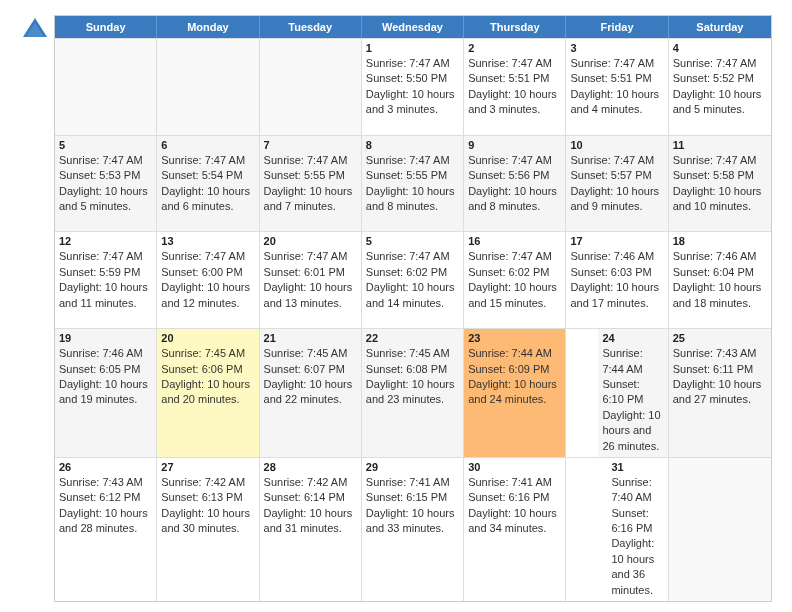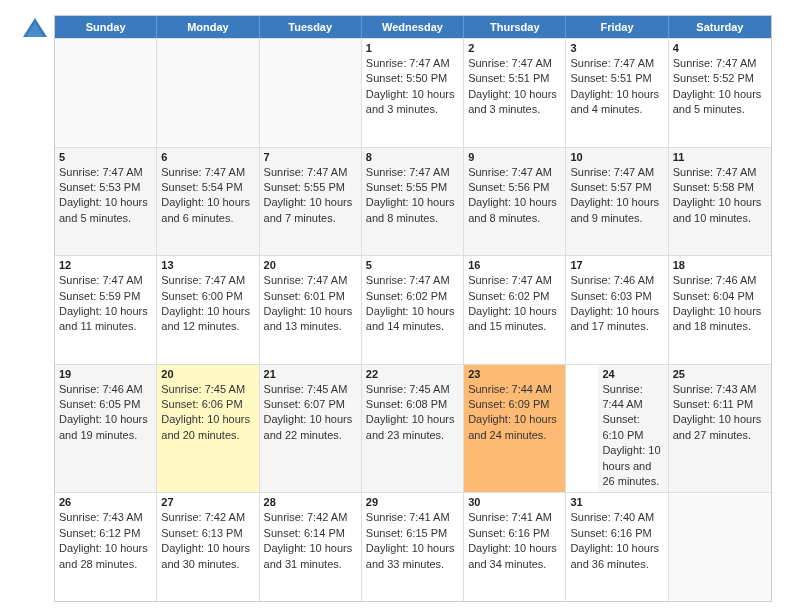--- a/index.html
+++ b/index.html
@@ -272,21 +272,21 @@
             <div class="cell-text">Sunrise: 7:42 AM<br>Sunset: 6:14 PM<br>Daylight: 10 hours and 31 minutes.</div>
           </div>
           <div class="cal-cell" style="background: rgb(255, 255, 255);">
             <span class="day-num">29</span>
             <div class="cell-text">Sunrise: 7:41 AM<br>Sunset: 6:15 PM<br>Daylight: 10 hours and 33 minutes.</div>
           </div>
           <div class="cal-cell" style="background: rgb(255, 255, 255);">
             <span class="day-num">30</span>
             <div class="cell-text">Sunrise: 7:41 AM<br>Sunset: 6:16 PM<br>Daylight: 10 hours and 34 minutes.</div>
           </div>
-          <div class="cal-cell" style="background: rgb(255, 255, 255);">
+          <div class="cal-cell" style="background: rgb(255, 255, 255); margin-left: 41px;">
             <span class="day-num">31</span>
             <div class="cell-text">Sunrise: 7:40 AM<br>Sunset: 6:16 PM<br>Daylight: 10 hours and 36 minutes.</div>
           </div>
           <div class="cal-cell empty"></div>
         </div>
       </div>
   </div>
 </div>
 
 </body></html>

